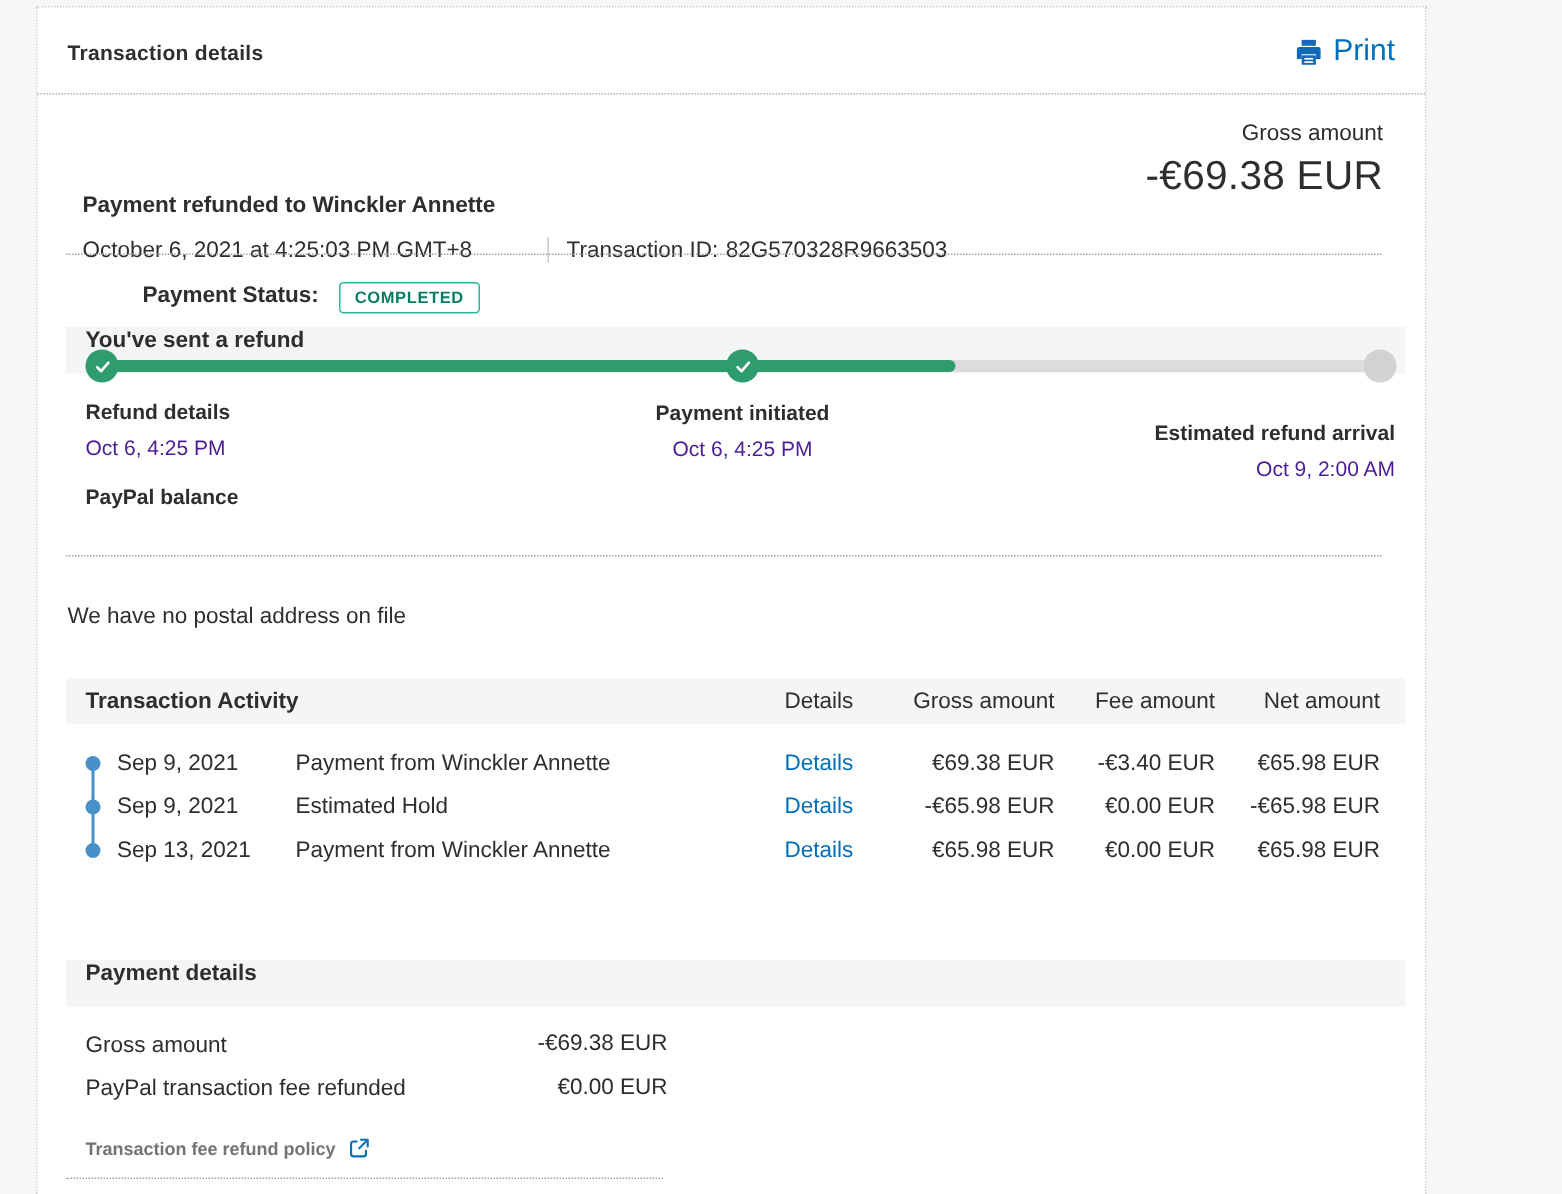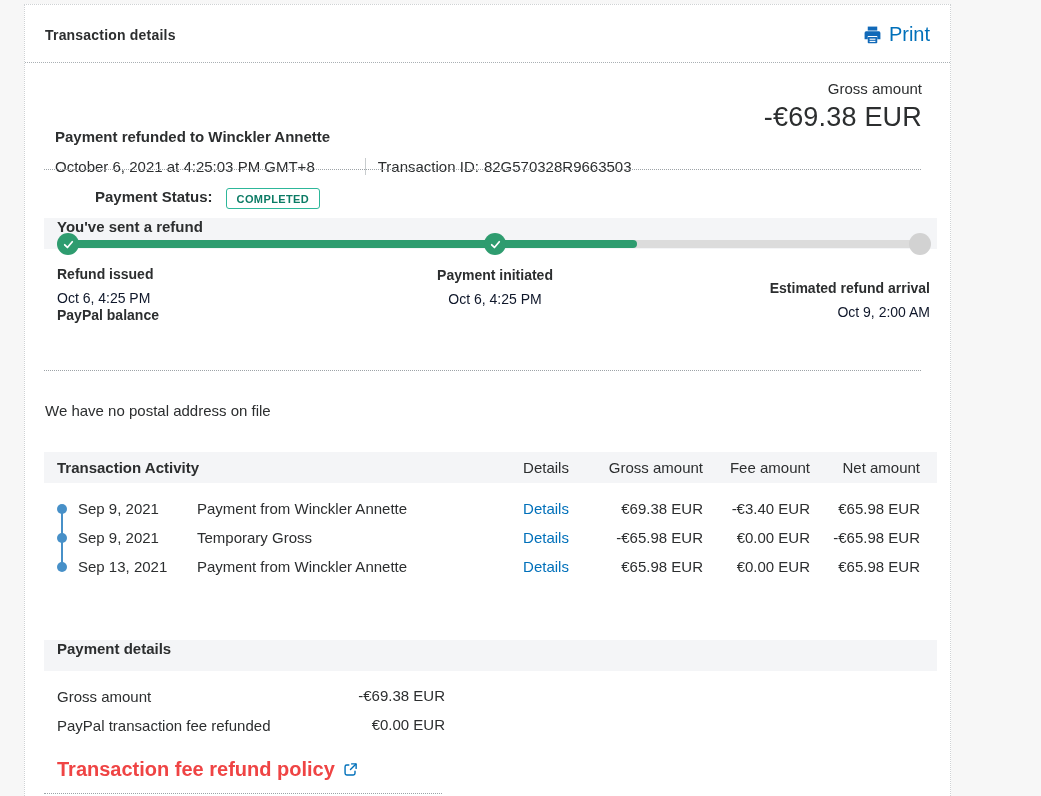--- a/index.html
+++ b/index.html
@@ -64,22 +64,22 @@
     display:flex; align-items:center; justify-content:center;
   }
   .step-dot.done { background:#2e9c6f; }
   .step-dot.pending { background:#d2d2d2; }
   .dot-1 { left:13px; } .dot-2 { left:440px; } .dot-3 { left:865px; }
   .step-label { position:absolute; font-size:14px; }
   .lbl-1 { left:13px; top:33px; text-align:left; }
   .lbl-2 { left:451px; top:34px; transform:translateX(-50%); text-align:center; }
   .lbl-3 { right:7px; top:47px; text-align:right; }
   .step-title { font-weight:700; }
-  .step-time { margin-top:8px; color:#0f172a; }
-  .step-note { margin-top:1px; font-weight:700; }
+  .step-time { margin-top:8px; color:#4c1d95; }
+  .step-note { margin-top:17px; font-weight:700; }
   
   .postal-note { position:absolute; top:397px; left:20px; font-size:15px; }
   
   .activity { position:absolute; top:447px; left:19px; width:893px; }
   .a-grid { display:grid; grid-template-columns:34px 119px 287px 124px 95px 107px 110px 17px; align-items:center; }
   .activity-head { height:31px; background:#f4f5f7; font-size:15px; }
   .activity-head .a-title { grid-column:1 / span 3; font-weight:700; padding-left:13px; }
   .col-center { text-align:center; }
   .col-right { text-align:right; }
   .activity-rows { position:relative; padding-top:11px; }
@@ -88,21 +88,21 @@
   .timeline-line { position:absolute; left:17px; top:25px; width:2px; height:59px; background:#4790c8; }
   .timeline-dot { width:10px; height:10px; border-radius:50%; background:#4790c8; margin-left:13px; }
   
   .pdetails { position:absolute; top:597px; left:19px; width:893px; font-size:15px; }
   .pd-row { display:flex; justify-content:space-between; align-items:flex-start; width:401px; padding-left:13px; }
   .pd-gross { margin-top:16px; }
   .pd-fee { margin-top:9px; }
   .pd-label { max-width:220px; line-height:20px; }
   .pd-value { text-align:right; }
   .policy-row { margin-top:22px; padding-left:13px; display:flex; align-items:center; gap:8px; }
-  .policy-link { color:#ef4444; font-weight:700; font-size:20px; cursor:pointer; text-decoration:none; }
+  .policy-link { color:#737373; font-weight:700; font-size:12px; cursor:pointer; text-decoration:none; }
   .pd-divider { margin-top:12px; width:398px; border-top:1px dotted #9da3a7; }
   .pd-net { margin-top:8px; }
   .icon { display:inline-flex; align-items:center; }
 </style>
 </head>
 <body>
 
 <div class="card">
 
   <div class="card-header">
@@ -157,21 +157,21 @@
         </svg>
     </div>
     <div class="step-dot done dot-2">
       <svg width="13" height="13" viewBox="0 0 24 24">
           <path d="M5 12.5l5 5 9-10.5" stroke="#fff" stroke-width="3.2" fill="none" stroke-linecap="round" stroke-linejoin="round"></path>
         </svg>
     </div>
     <div class="step-dot pending dot-3"></div>
 
     <div class="step-label lbl-1">
-      <div class="step-title">Refund issued</div>
+      <div class="step-title">Refund details</div>
       <div class="step-time">Oct 6, 4:25 PM</div>
       <div class="step-note">PayPal balance</div>
     </div>
     <div class="step-label lbl-2">
       <div class="step-title">Payment initiated</div>
       <div class="step-time">Oct 6, 4:25 PM</div>
     </div>
     <div class="step-label lbl-3">
       <div class="step-title">Estimated refund arrival</div>
       <div class="step-time">Oct 9, 2:00 AM</div>
@@ -201,21 +201,21 @@
         <a class="details-link col-center">Details</a>
         <div class="col-right">€69.38 EUR</div>
         <div class="col-right">-€3.40 EUR</div>
         <div class="col-right">€65.98 EUR</div>
         <div></div>
       </div>
 
       <div class="a-grid a-row">
         <div class="timeline-dot"></div>
         <div>Sep 9, 2021</div>
-        <div>Temporary Gross</div>
+        <div>Estimated Hold</div>
         <a class="details-link col-center">Details</a>
         <div class="col-right">-€65.98 EUR</div>
         <div class="col-right">€0.00 EUR</div>
         <div class="col-right">-€65.98 EUR</div>
         <div></div>
       </div>
 
       <div class="a-grid a-row">
         <div class="timeline-dot"></div>
         <div>Sep 13, 2021</div>

